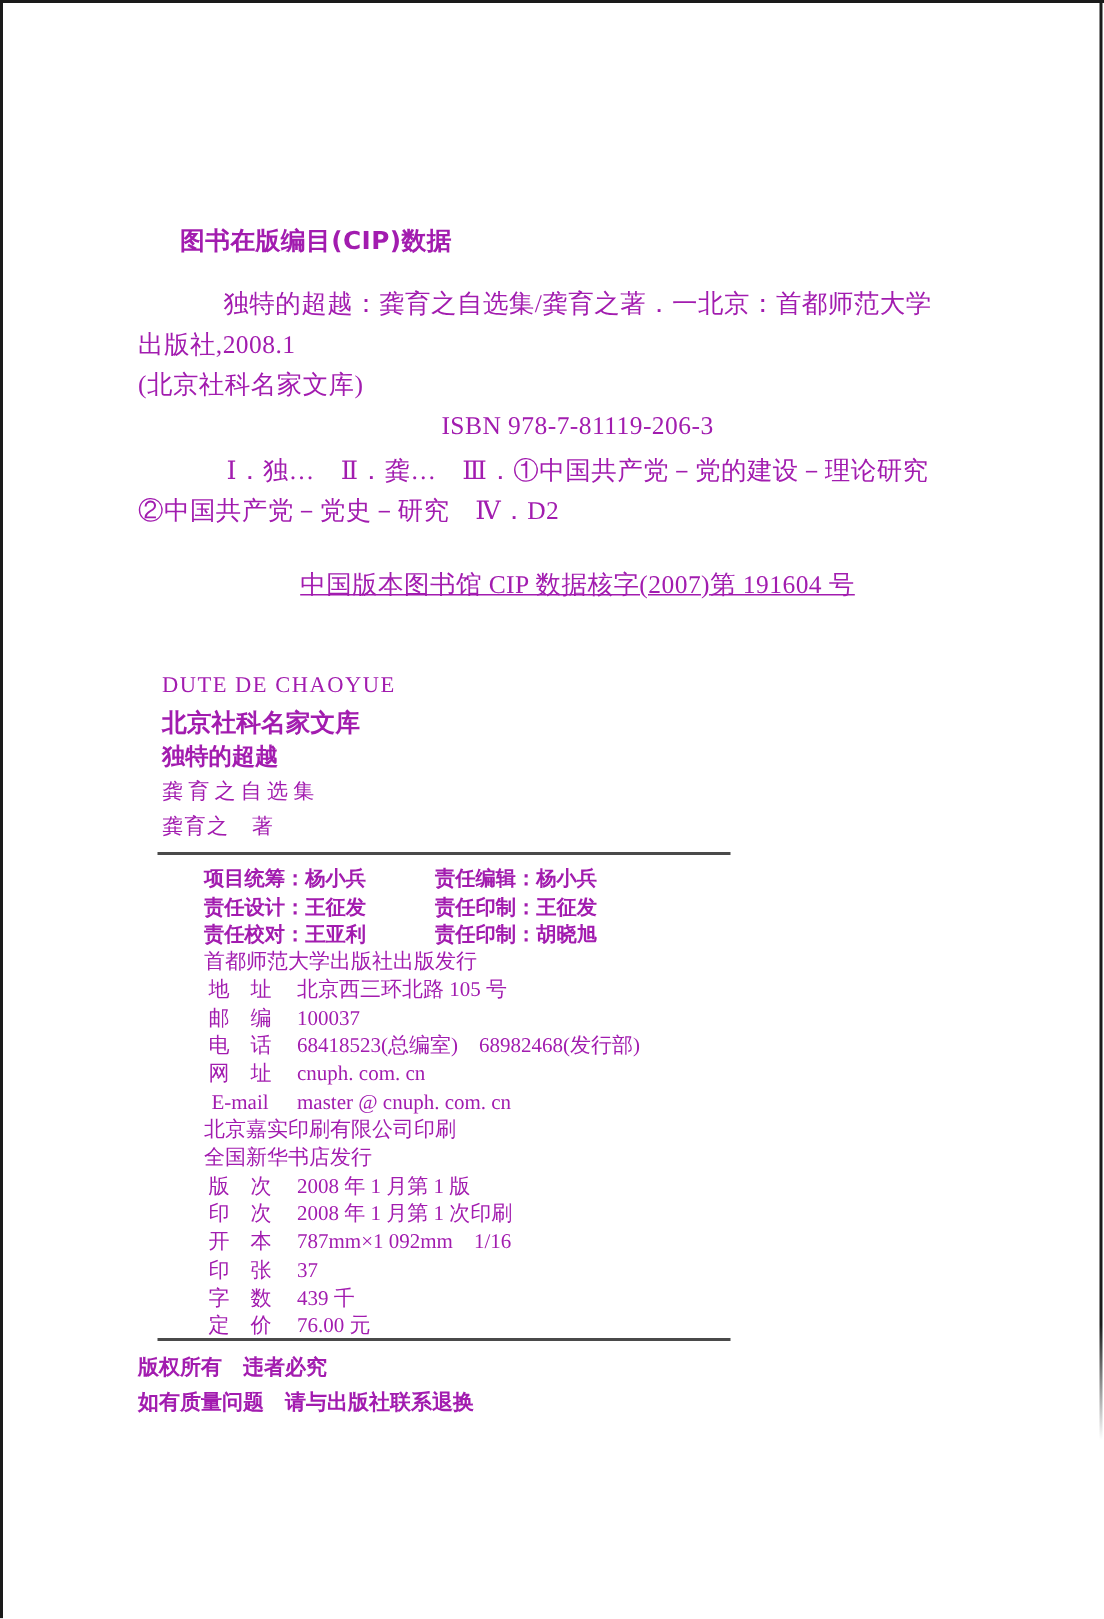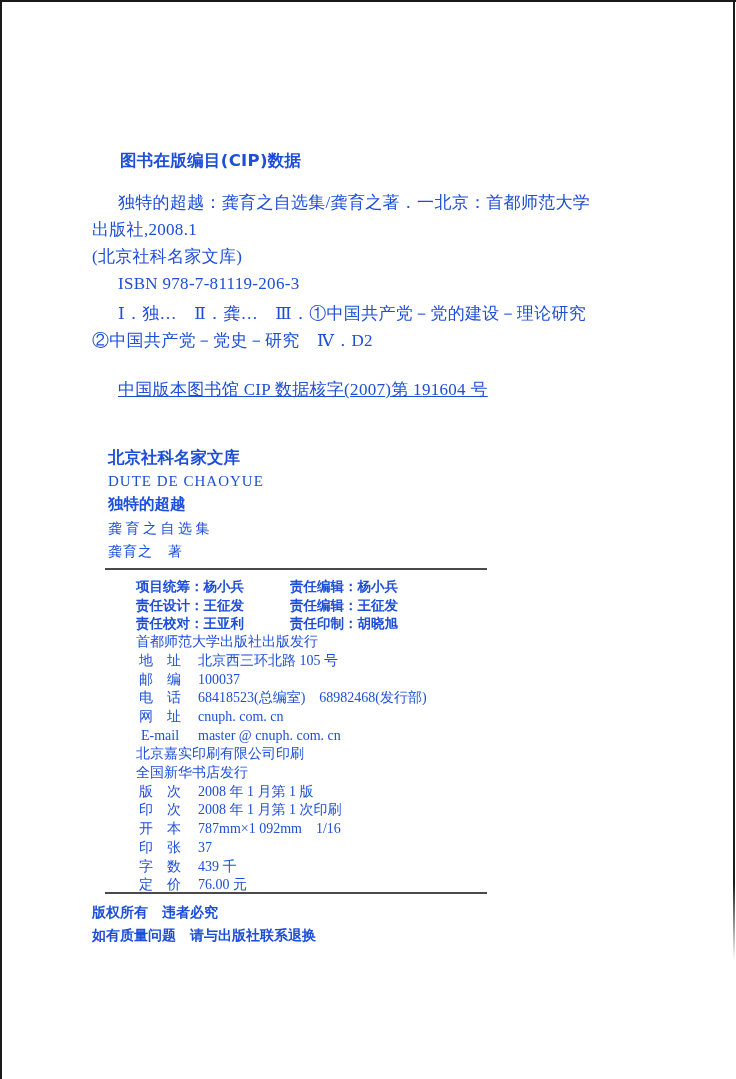--- a/index.html
+++ b/index.html
@@ -1,28 +1,28 @@
 <!DOCTYPE html>
 <html><head>
 <meta charset="utf-8">
 <style>
   html,body{margin:0;padding:0;background:#ffffff;}
   #page{position:relative;width:736px;height:1079px;background:#ffffff;overflow:hidden;
-        font-family:"Liberation Serif","DejaVu Serif",serif;color:#1d4ed8;}
+        font-family:"Liberation Serif","DejaVu Serif",serif;color:#a21caf;}
   
   .frame-top{position:absolute;top:0;left:0;width:736px;height:2px;background:#1a1a1a;}
   .frame-left{position:absolute;top:0;left:0;width:2px;height:1079px;background:#1a1a1a;}
   .frame-right{position:absolute;top:0;right:1px;width:2px;height:960px;
                background:linear-gradient(#1a1a1a 0 92%,rgba(26,26,26,0) 100%);}
   
   .cip{position:absolute;left:92px;top:147px;width:560px;font-size:17px;letter-spacing:.3px;}
   .cip .line{line-height:27px;}
   .cip .ind-head{padding-left:28px;font-weight:700;
         font-family:"DejaVu Sans","Liberation Sans",sans-serif;font-size:16.5px;margin-bottom:15px;}
-  .cip .ind1{padding-left:26px;}
+  .cip .ind1{padding-left:26px;text-align:center;}
   .cip .ind0{padding-left:0;}
   .cip .gap-s{margin-top:3px;}
   .cip .gap-m{margin-top:22px;text-decoration:underline;}
   
   .series{position:absolute;left:108px;top:446px;}
   .series .s-line{line-height:23.5px;}
   .s-title{font-family:"DejaVu Sans","Liberation Sans",sans-serif;font-weight:700;font-size:16.5px;}
   .s-pinyin{font-size:15px;letter-spacing:1px;}
   .s-book{font-family:"DejaVu Sans","Liberation Sans",sans-serif;font-weight:700;font-size:15.5px;}
   .s-sub{font-size:14px;letter-spacing:3.5px;}
@@ -56,37 +56,37 @@
     <div class="line ind1">独特的超越：龚育之自选集/龚育之著．一北京：首都师范大学</div>
     <div class="line ind0">出版社,2008.1</div>
     <div class="line ind0">(北京社科名家文库)</div>
     <div class="line ind1">ISBN 978-7-81119-206-3</div>
     <div class="line ind1 gap-s">Ⅰ．独…　Ⅱ．龚…　Ⅲ．①中国共产党－党的建设－理论研究</div>
     <div class="line ind0">②中国共产党－党史－研究　Ⅳ．D2</div>
     <div class="line ind1 gap-m">中国版本图书馆 CIP 数据核字(2007)第 191604 号</div>
   </div>
 
   <div class="series">
+    <div class="s-line s-pinyin">DUTE DE CHAOYUE</div>
     <div class="s-line s-title">北京社科名家文库</div>
-    <div class="s-line s-pinyin">DUTE DE CHAOYUE</div>
     <div class="s-line s-book">独特的超越</div>
     <div class="s-line s-sub">龚育之自选集</div>
     <div class="s-line s-author">龚育之　著</div>
   </div>
 
   <div class="rule rule-1"></div>
 
   <div class="pub">
     <div class="row credit">
       <span class="lcol">项目统筹：杨小兵</span>
       <span>责任编辑：杨小兵</span>
     </div>
     <div class="row credit">
       <span class="lcol">责任设计：王征发</span>
-      <span>责任编辑：王征发</span>
+      <span>责任印制：王征发</span>
     </div>
     <div class="row credit">
       <span class="lcol">责任校对：王亚利</span>
       <span>责任印制：胡晓旭</span>
     </div>
 
     <div class="row">首都师范大学出版社出版发行</div>
 
     <div class="row info">
       <span class="label">地　址</span>

